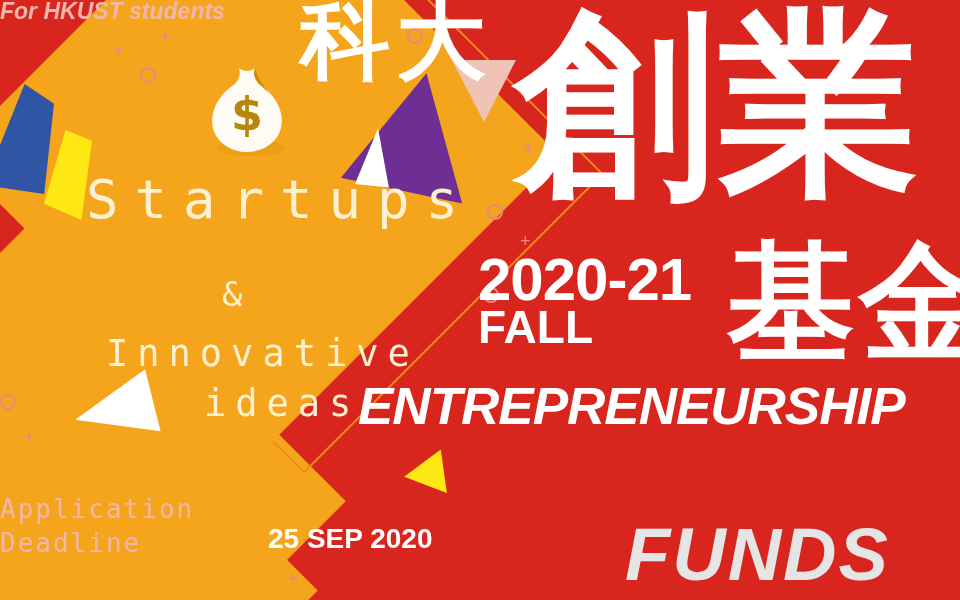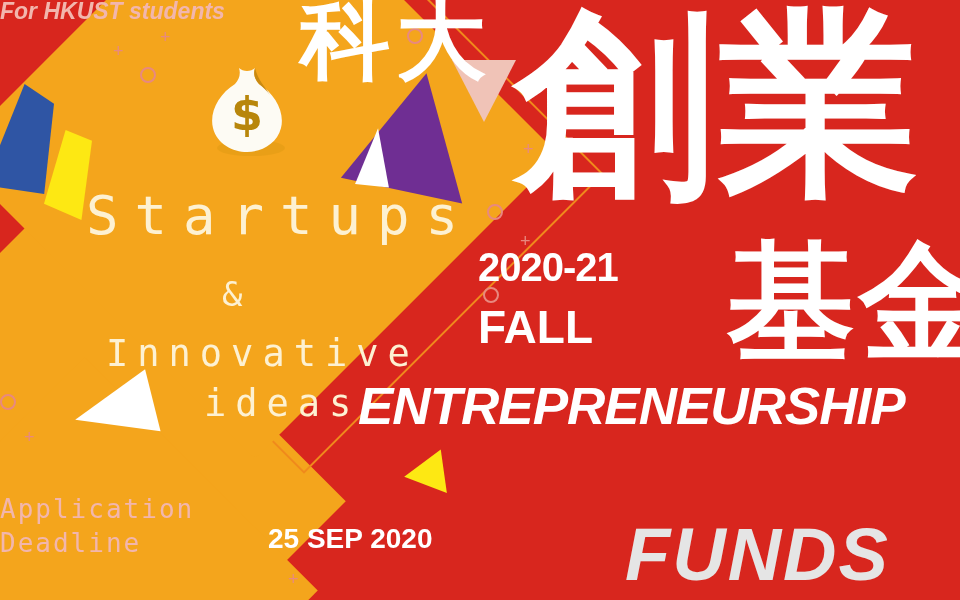--- a/index.html
+++ b/index.html
@@ -138,21 +138,21 @@
     color:#FFFFFF;
     font-family:"DejaVu Sans","Liberation Sans",sans-serif;
     font-weight:bold;
     line-height:1;
   }
   .kedai{ left:300px; top:-6px; font-size:90px; letter-spacing:6px; }
   .chuangye{ left:515px; top:4px; font-size:200px; letter-spacing:4px; }
   .jijin{ left:727px; top:238px; font-size:128px; letter-spacing:4px; }
 
   .startups{
-    left:86px; top:184px;
+    left:86px; top:168px;
     font-size:54px;
     color:#FDF1D2;
     letter-spacing:16px;
     font-family:"DejaVu Sans Mono","Liberation Mono",monospace;
   }
   .amp{
     left:222px; top:274px;
     font-size:34px;
     color:#FDF1D2;
     font-family:"DejaVu Sans Mono","Liberation Mono",monospace;
@@ -167,21 +167,21 @@
   .ideas{
     left:204px; top:382px;
     font-size:37px;
     color:#FDF1D2;
     letter-spacing:9px;
     font-family:"DejaVu Sans Mono","Liberation Mono",monospace;
   }
 
   .year{
     left:478px; top:245px;
-    font-size:40px;
+    font-size:60px;
     font-weight:bold;
     color:#FFFFFF;
     letter-spacing:-1px;
   }
   .fall{
     left:478px; top:300px;
     font-size:46px;
     font-weight:bold;
     color:#ffffff;
     letter-spacing:0px;

